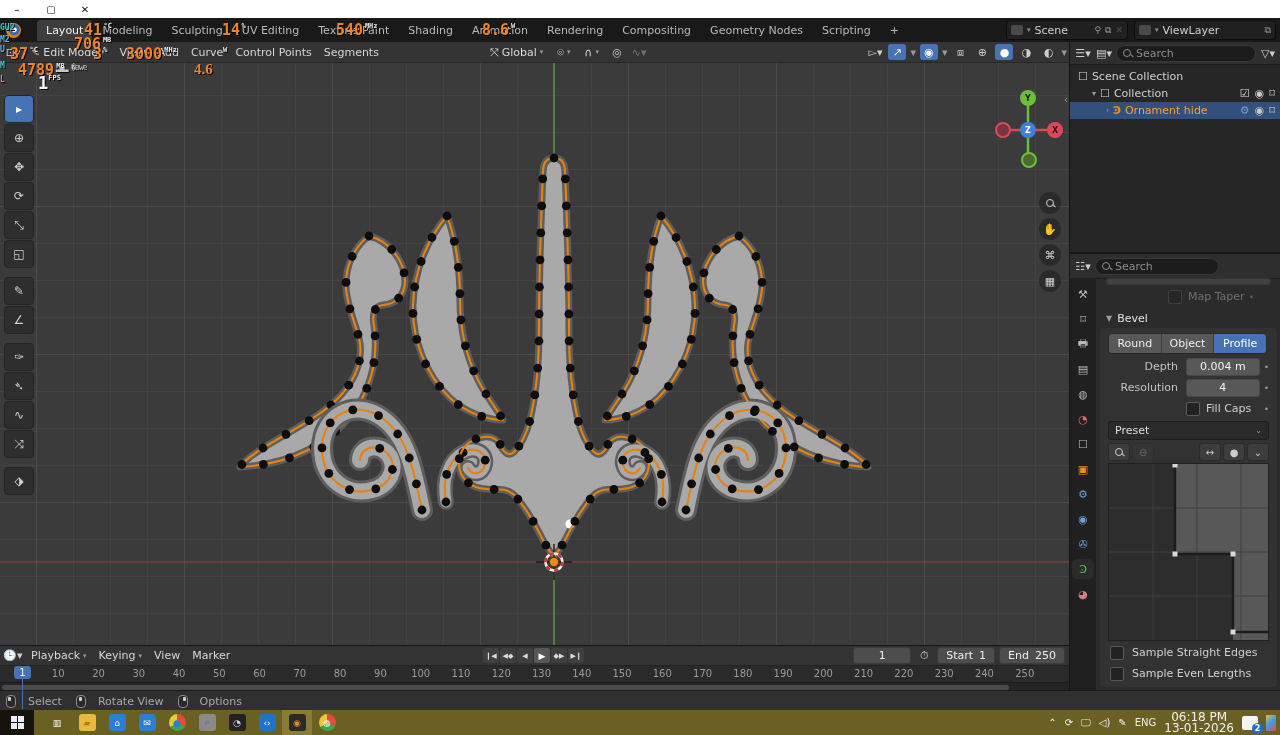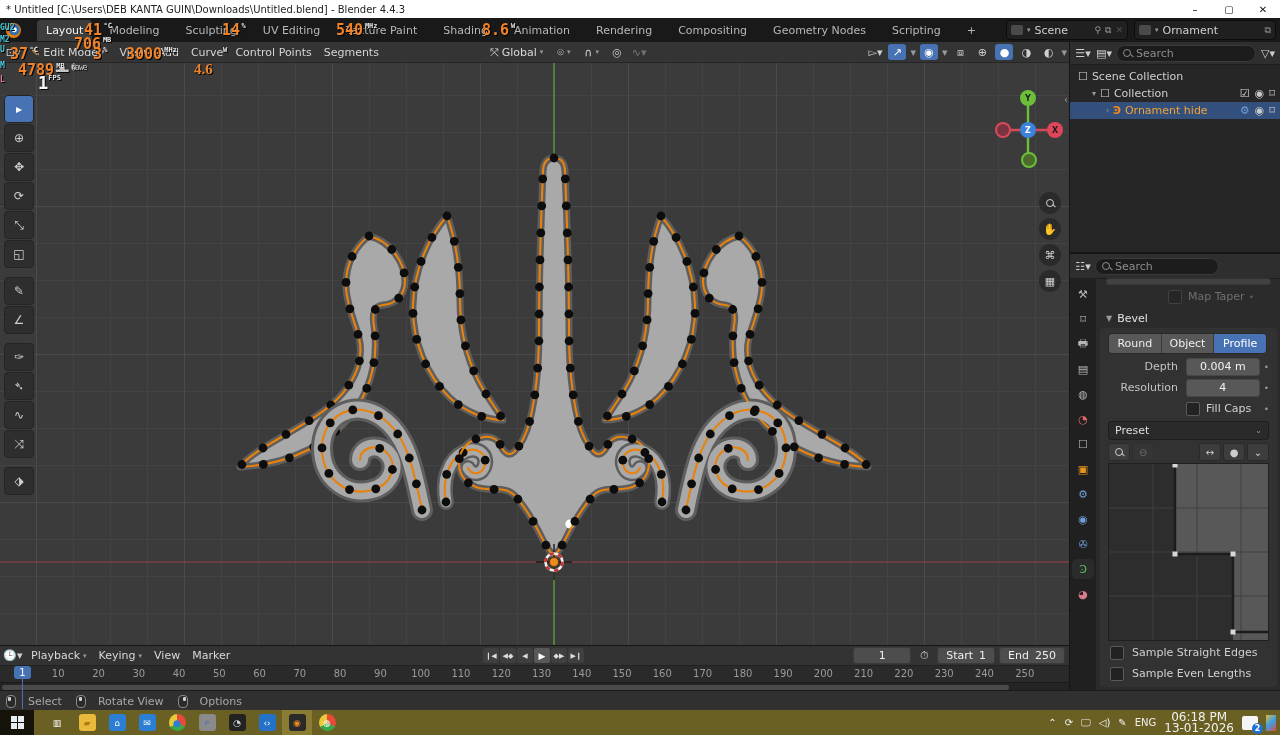--- a/index.html
+++ b/index.html
@@ -10,21 +10,21 @@
   #titlebar{position:absolute;left:0;top:0;width:1280px;height:18px;background:#ffffff;color:#222;
             display:flex;align-items:center;font-size:10px;}
   #titlebar .t{padding-left:6px;flex:1;white-space:nowrap;}
   .wctl{width:34px;height:18px;display:flex;align-items:center;justify-content:center;color:#111;font-size:10px;}
   
   #topbar{position:absolute;left:0;top:18px;width:1280px;height:24px;background:#191919;
           display:flex;align-items:center;gap:2px;border-bottom:1px solid #0e0e0e;}
   #blender-logo{width:15px;height:15px;margin:0 4px 0 6px;border-radius:50%;
      background:radial-gradient(circle at 55% 45%, #fff 0 2px, #2f6fae 3px 5px, #e87d0d 6px 8px);}
   .menu-item{padding:3px 7px;color:#d0d0d0;border-radius:3px;}
-  #tabs{display:flex;align-items:center;margin-left:10px;gap:8px;height:24px;}
+  #tabs{display:flex;align-items:center;margin-left:10px;gap:1px;height:24px;}
   .tab{padding:4px 9px;color:#b8b8b8;border-radius:4px 4px 0 0;font-size:11px;}
   .tab.active{background:#3d3d3d;color:#f0f0f0;}
   #topbar .spacer{flex:1;}
   .idblock{display:flex;align-items:center;background:#202020;border:1px solid #0c0c0c;border-radius:4px;
            height:18px;margin-right:4px;padding:0 4px;gap:4px;color:#cfcfcf;}
   .idblock .chip{display:inline-block;width:12px;height:10px;background:#4a4a4a;border-radius:2px;position:relative;}
   .mini{font-size:9px;color:#9a9a9a;}
   
   #viewport{position:absolute;left:0;top:42px;width:1069px;height:603px;background:#3b3b3b;overflow:hidden;}
   #vp-grid{position:absolute;left:0;top:20px;right:0;bottom:0;
@@ -133,21 +133,20 @@
   .magnifier{width:9px;height:9px;position:relative;}
   .magnifier::before{content:"";position:absolute;left:0;top:0;width:6px;height:6px;border:1.4px solid currentColor;border-radius:50%;}
   .magnifier::after{content:"";position:absolute;left:6.5px;top:6.5px;width:3.5px;height:1.4px;background:currentColor;transform:rotate(45deg);}
 </style>
 </head>
 <body>
 
 <div id="app">
 
   <div id="titlebar">
-    <div class="t">* Untitled [C:\Users\DEB KANTA GUIN\Downloads\Untitled.blend] - Blender 4.4.3</div>
     <div class="wctl">–</div>
     <div class="wctl">▢</div>
     <div class="wctl">✕</div>
   </div>
 
   <div id="topbar">
     <div id="blender-logo"></div>
     <div id="tabs">
         <span class="tab active">Layout</span>
         <span class="tab">Modeling</span>
@@ -167,21 +166,21 @@
       <span class="chip"></span>
       <span class="car" style="font-size:7px;color:#999;">▾</span>
       <span style="flex:1;">Scene</span>
       <span class="mini">⚲</span>
       <span class="mini">⧉</span>
       <span class="mini" style="opacity:.4;">✕</span>
     </div>
     <div class="idblock" style="width:132px;">
       <span class="chip"></span>
       <span class="car" style="font-size:7px;color:#999;">▾</span>
-      <span style="flex:1;">Ornament</span>
+      <span style="flex:1;">ViewLayer</span>
       <span class="mini">⧉</span>
     </div>
   </div>
 
   <div id="viewport">
     <div id="vp-grid"></div>
 
     <svg id="ornament" style="position:absolute;left:0;top:0;z-index:10;" width="1069" height="603" viewBox="0 42 1069 603">
 
       <line x1="554" y1="42" x2="554" y2="645" stroke="#5c9e3a" stroke-width="1.4"></line>

